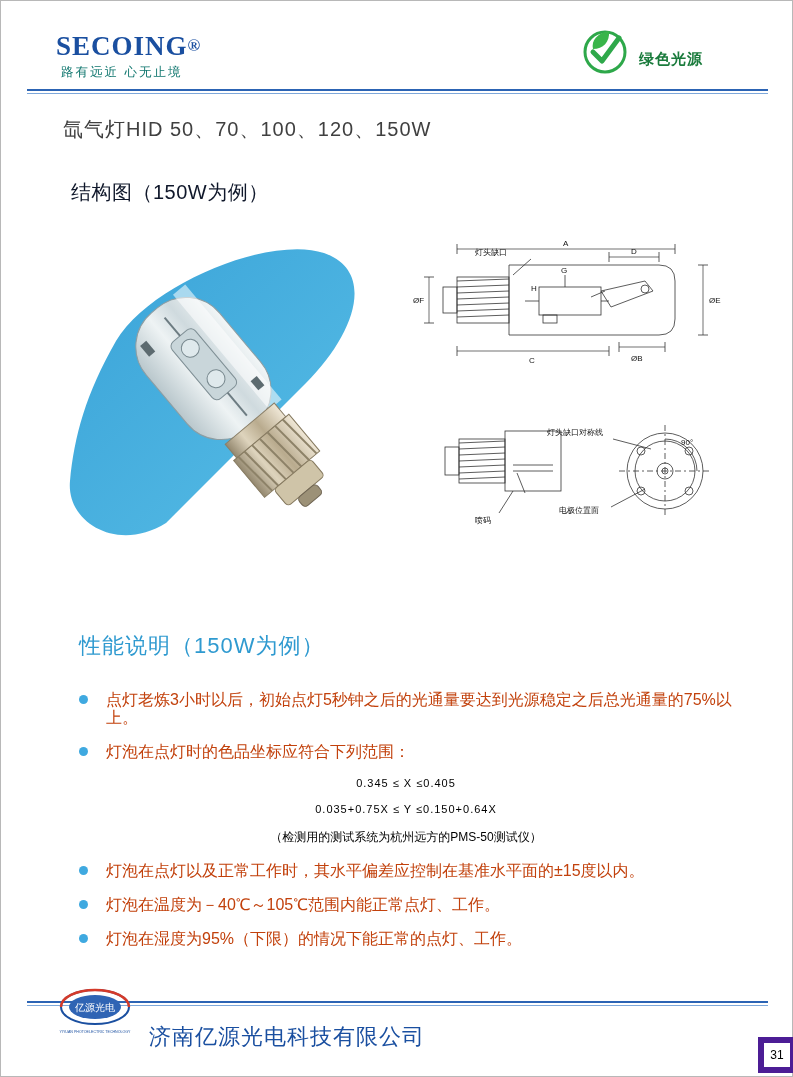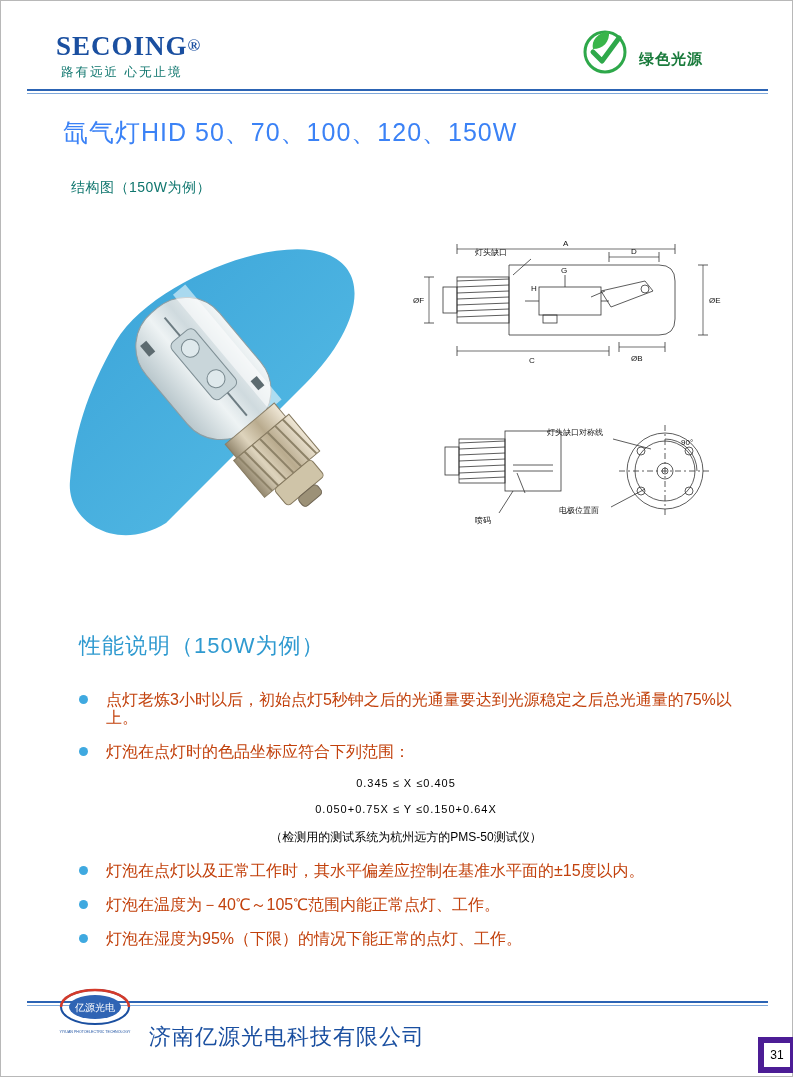--- a/index.html
+++ b/index.html
@@ -86,31 +86,31 @@
     color: #1a7b3c;
     font-weight: bold;
     letter-spacing: 1px;
   }
 
   
   .title-main {
     position: absolute;
     left: 62px;
     top: 115px;
-    font-size: 25px;
-    color: #3b82f6;
+    font-size: 20px;
+    color: #404040;
     letter-spacing: 1px;
     font-family: "Liberation Sans", sans-serif;
   }
   .title-sub {
     position: absolute;
     left: 70px;
     top: 178px;
-    font-size: 14px;
-    color: #0f766e;
+    font-size: 20px;
+    color: #0f172a;
     letter-spacing: 0.5px;
   }
   .title-perf {
     position: absolute;
     left: 78px;
     top: 630px;
     font-size: 22px;
     color: #2f9ad0;
     letter-spacing: 1px;
   }
@@ -402,21 +402,21 @@
       <span class="bullet-dot"></span>
       <span>点灯老炼3小时以后，初始点灯5秒钟之后的光通量要达到光源稳定之后总光通量的75%以上。</span>
     </div>
 
     <div class="bullet-row">
       <span class="bullet-dot"></span>
       <span>灯泡在点灯时的色品坐标应符合下列范围：</span>
     </div>
 
     <div class="formula">0.345 ≤ X ≤0.405</div>
-    <div class="formula">0.050+0.75X ≤ Y ≤0.150+0.64X</div>
+    <div class="formula">0.035+0.75X ≤ Y ≤0.150+0.64X</div>
     <div class="note">（检测用的测试系统为杭州远方的PMS-50测试仪）</div>
 
     <div class="bullet-row">
       <span class="bullet-dot"></span>
       <span>灯泡在点灯以及正常工作时，其水平偏差应控制在基准水平面的±15度以内。</span>
     </div>
 
     <div class="bullet-row">
       <span class="bullet-dot"></span>
       <span>灯泡在温度为－40℃～105℃范围内能正常点灯、工作。</span>

